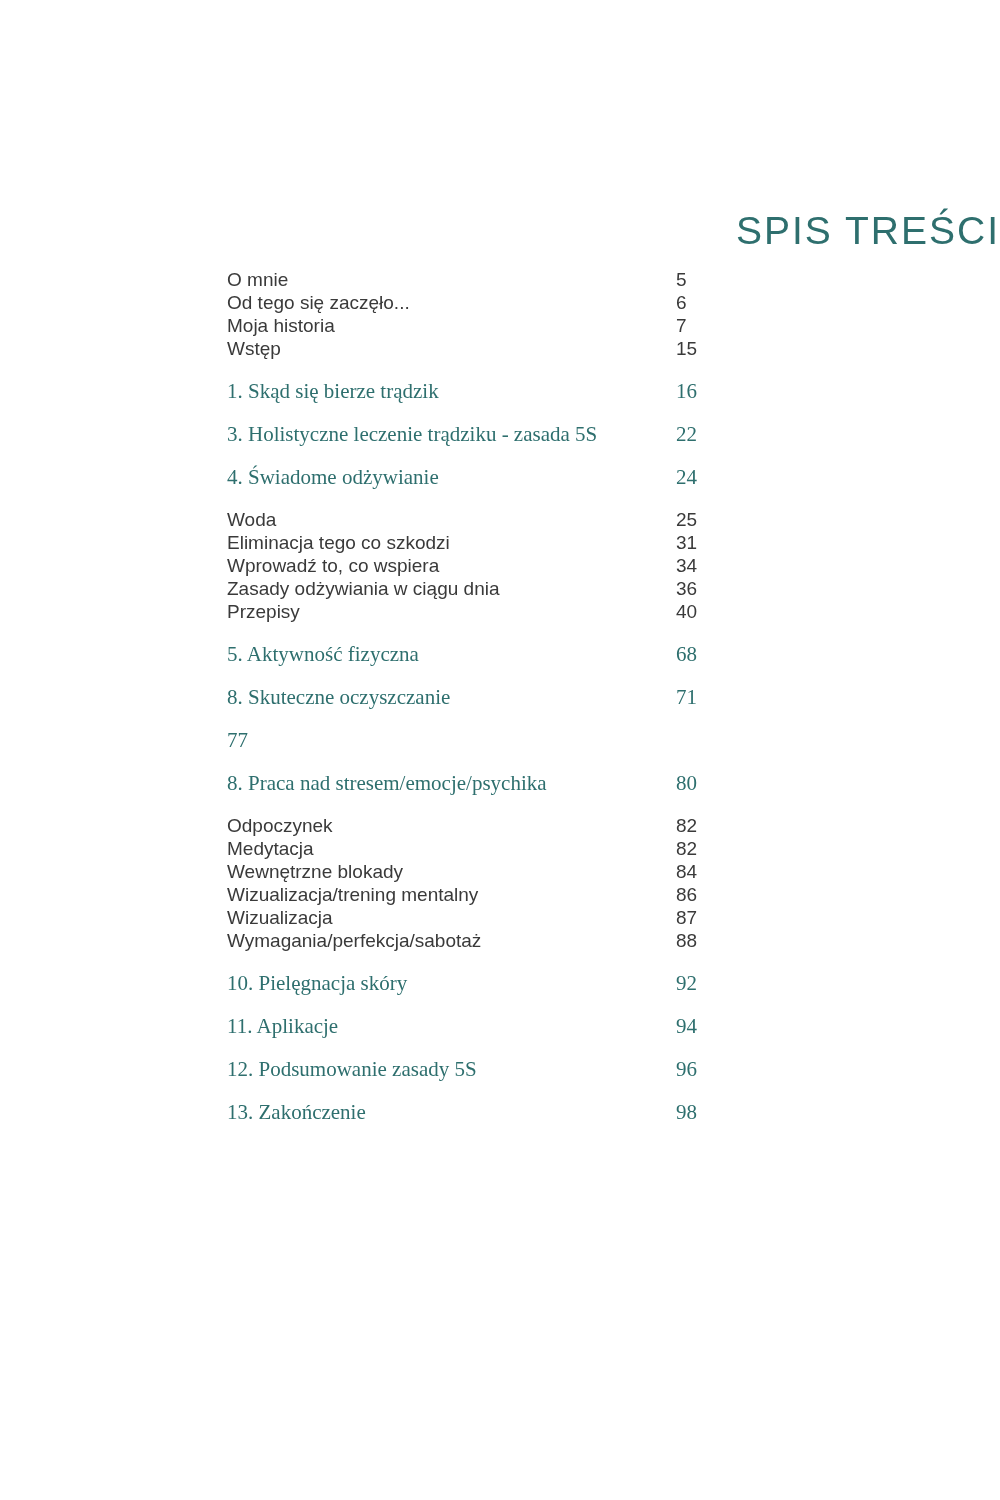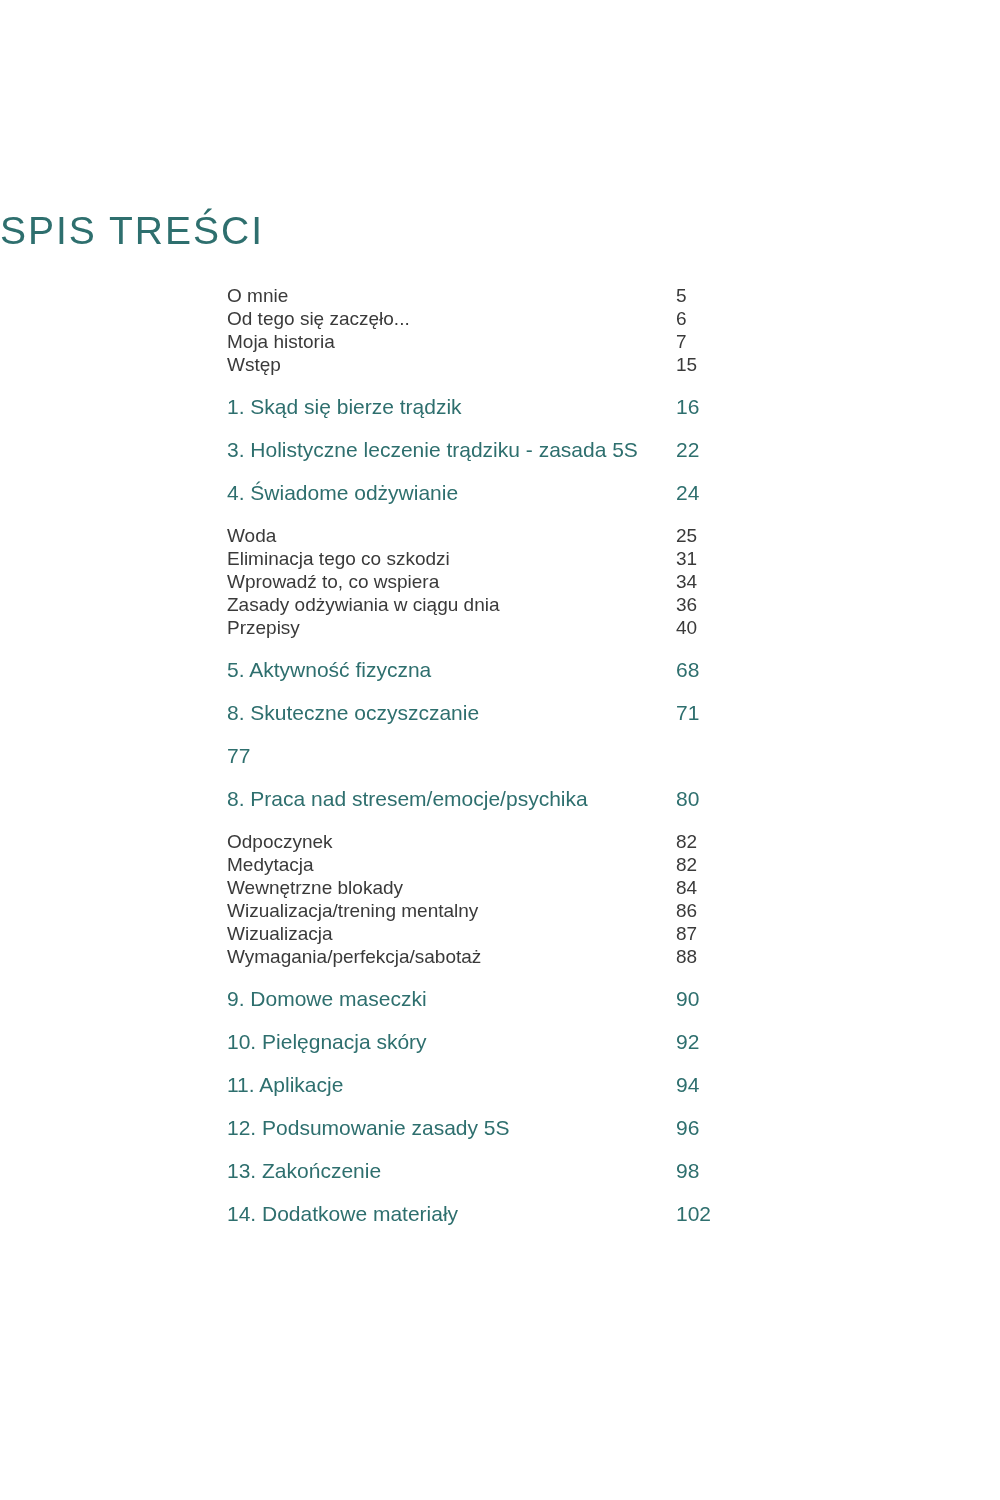--- a/index.html
+++ b/index.html
@@ -13,31 +13,31 @@
     height: 1500px;
     margin: 0 auto;
     background: var(--page-bg, #ffffff);
     overflow: hidden;
   }
   .title {
     position: absolute;
     top: 183px;
     left: 0;
     right: 0;
-    text-align: left;
+    text-align: right;
     font-family: "Liberation Sans", sans-serif;
     font-weight: 300;
     font-size: 39px;
     letter-spacing: 2px;
     color: var(--teal, #2e6f6e);
   }
   .toc {
     position: absolute;
     left: 227px;
-    top: 284px;
+    top: 268px;
     width: 520px;
   }
   .row {
     display: flex;
     align-items: baseline;
   }
   .row .label {
     flex: 0 0 449px;
   }
   .row .num {
@@ -45,21 +45,21 @@
     text-align: left;
   }
   .row.front, .row.sub {
     font-family: "Liberation Sans", sans-serif;
     font-size: 19px;
     font-weight: 500;
     line-height: 23px;
     color: var(--body-text, #3a3a3a);
   }
   .row.chapter {
-    font-family: Liberation Sans, sans-serif;
+    font-family: Liberation Serif, serif;
     font-size: 21px;
     line-height: 24px;
     margin: 19px 0;
     color: var(--teal, #2e6f6e);
   }
 </style>
 </head>
 <body>
 
 <div class="page">
@@ -169,24 +169,20 @@
   <div class="row sub">
     <span class="label">Wizualizacja</span>
     <span class="num">87</span>
   </div>
 
   <div class="row sub">
     <span class="label">Wymagania/perfekcja/sabotaż</span>
     <span class="num">88</span>
   </div>
 
-  <div class="row chapter">
-    <span class="label">9. Domowe maseczki</span>
-    <span class="num">90</span>
-  </div>
 
   <div class="row chapter">
     <span class="label">10. Pielęgnacja skóry</span>
     <span class="num">92</span>
   </div>
 
   <div class="row chapter">
     <span class="label">11. Aplikacje</span>
     <span class="num">94</span>
   </div>
@@ -194,18 +190,14 @@
   <div class="row chapter">
     <span class="label">12. Podsumowanie zasady 5S</span>
     <span class="num">96</span>
   </div>
 
   <div class="row chapter">
     <span class="label">13. Zakończenie</span>
     <span class="num">98</span>
   </div>
 
-  <div class="row chapter">
-    <span class="label">14. Dodatkowe materiały</span>
-    <span class="num">102</span>
-  </div>
 </div>
 </div>
 
 </body></html>

